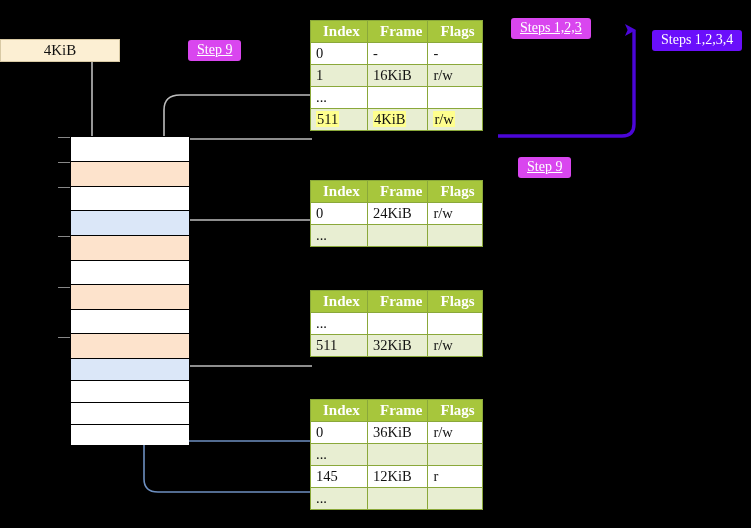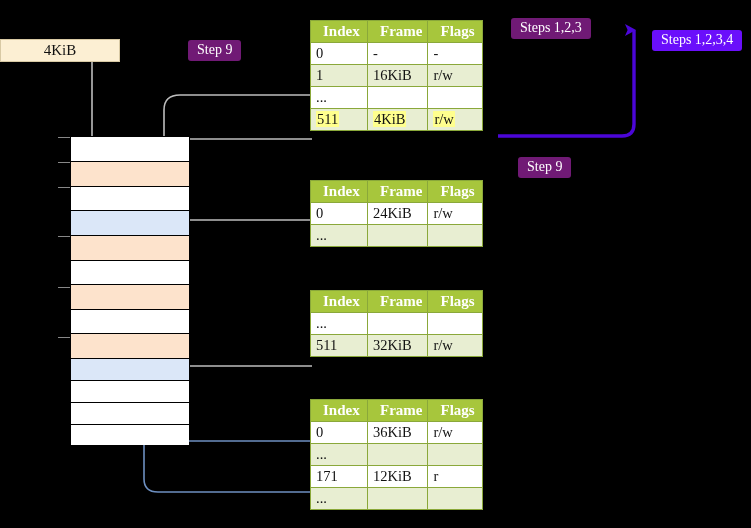--- a/index.html
+++ b/index.html
@@ -47,21 +47,21 @@
   
   .badge {
     display: inline-block;
     padding: 2px 9px 3px 9px;
     font-size: 14px;
     color: #ffffff;
     border-radius: 3px;
     line-height: 16px;
     white-space: nowrap;
   }
-  .badge-crimson { background: #701a75; }
+  .badge-crimson { background: #d946ef; text-decoration: underline; }
   .badge-violet  { background: #6a0ffb; }
 
   #badge-step0 { left: 188px; top: 40px; }
   #badge-step4 { left: 518px; top: 157px; }
   #badge-steps123 { left: 511px; top: 18px; }
   #badge-steps1234 { left: 652px; top: 18px; margin-top: 12px; }
 
   
   #memgrid {
     left: 70px; top: 136px;
@@ -297,21 +297,21 @@
         <td>0</td>
         <td>36KiB</td>
         <td>r/w</td>
       </tr>
       <tr class="alt">
         <td>...</td>
         <td></td>
         <td></td>
       </tr>
       <tr class="white">
-        <td>171</td>
+        <td>145</td>
         <td>12KiB</td>
         <td>r</td>
       </tr>
       <tr class="alt">
         <td>...</td>
         <td></td>
         <td></td>
       </tr>
     </tbody>
   </table>

